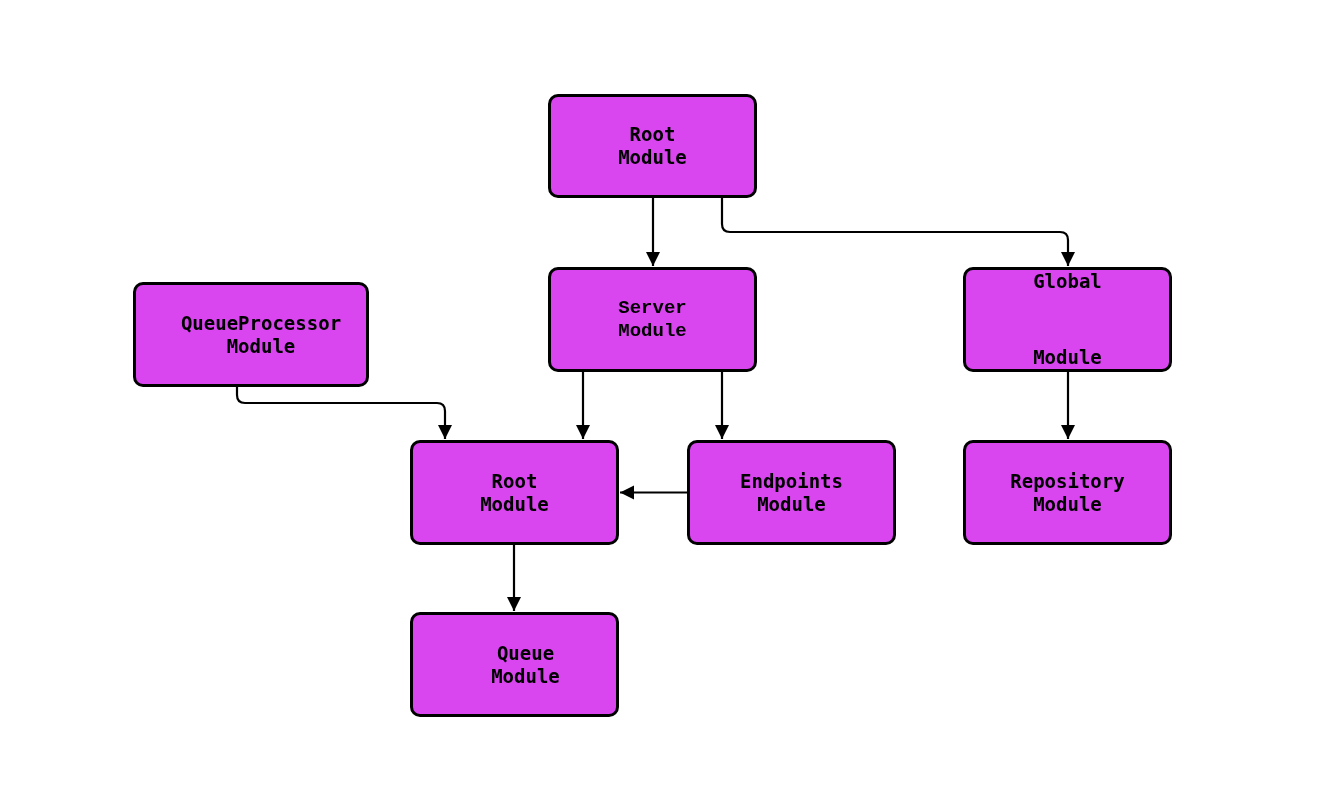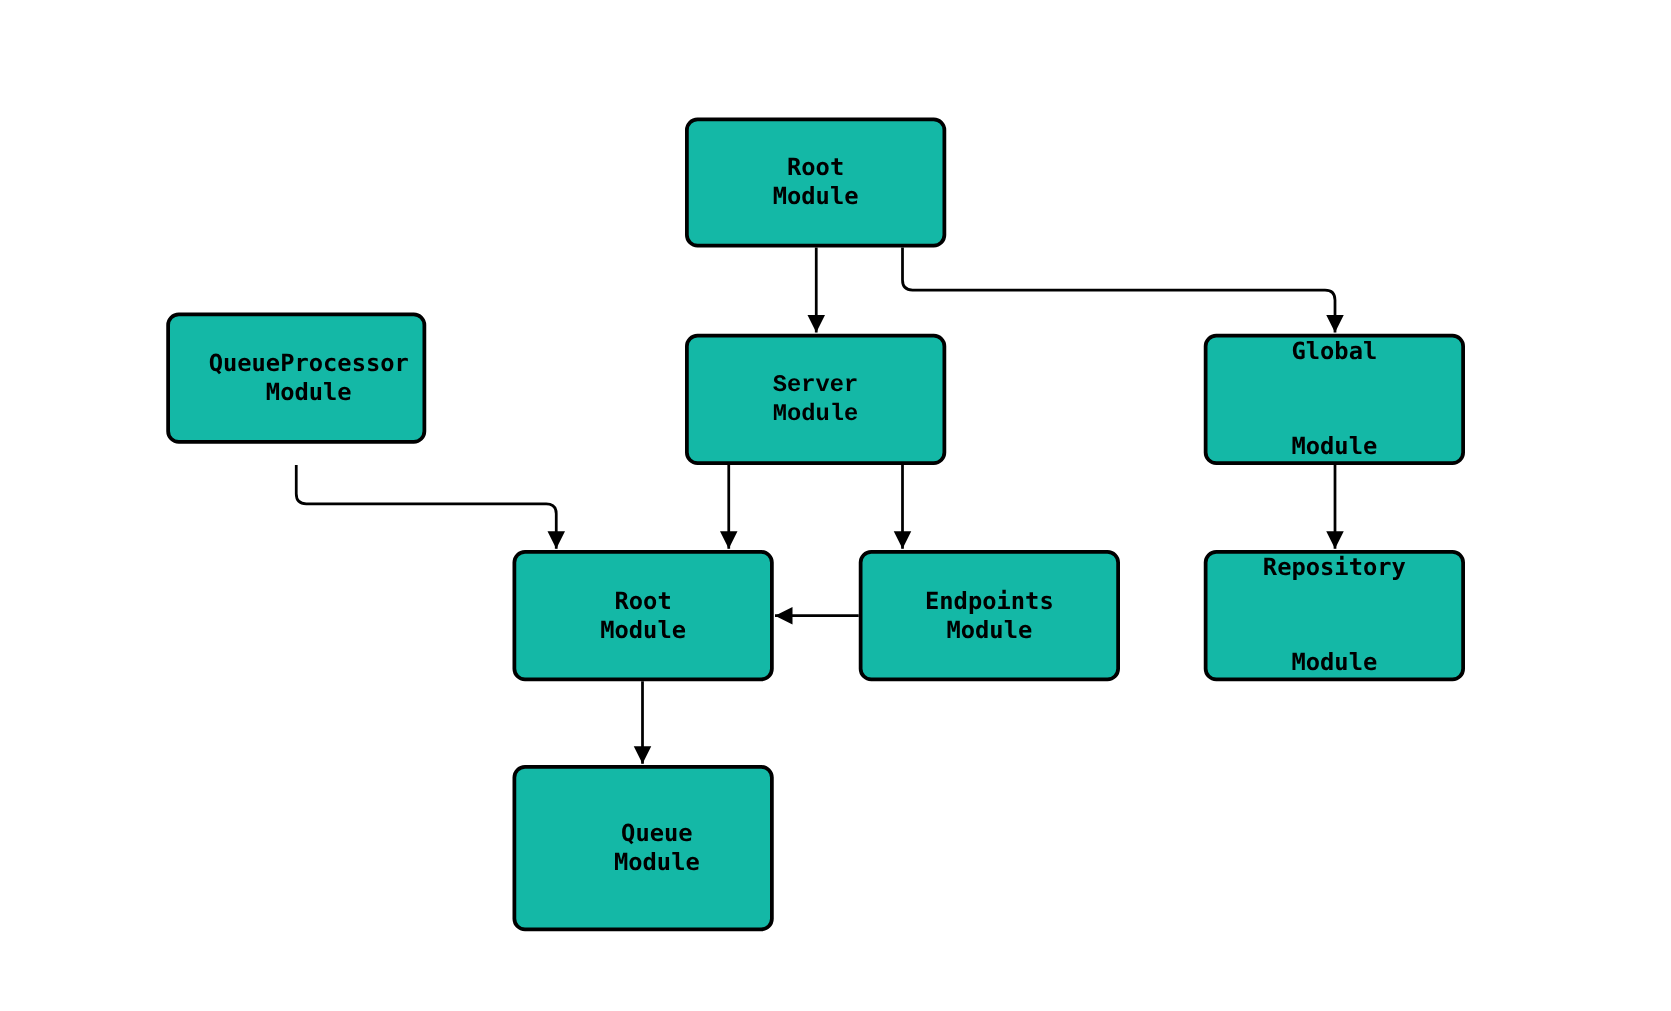--- a/index.html
+++ b/index.html
@@ -18,21 +18,21 @@
   .edges {
     position: absolute;
     left: 0;
     top: 0;
     width: 1337px;
     height: 809px;
   }
   .node {
     position: absolute;
     box-sizing: border-box;
-    background: #14b8a6;
+    background: #d946ef;
     border: 3px solid #000000;
     border-radius: 10px;
     display: flex;
     flex-direction: column;
     align-items: center;
     justify-content: center;
     text-align: center;
     font-weight: bold;
     font-size: 19px;
     line-height: 23px;
@@ -61,21 +61,21 @@
       <path d="M1068,372 L1068,439" marker-end="url(#arrow)"></path>
       <path d="M514,545 L514,611" marker-end="url(#arrow)"></path>
     </g>
   </svg>
 
   <div class="node" style="left:548px; top:94px; width:209px; height:104px;">
     <span>Root</span>
     <span>Module</span>
   </div>
 
-  <div class="node" style="left:133px; top:250px; width:208px; height:105px;padding-left:20px;">
+  <div class="node" style="left:133px; top:282px; width:236px; height:105px;padding-left:20px;">
     <span>QueueProcessor</span>
     <span>Module</span>
   </div>
 
   <div class="node" style="left:548px; top:267px; width:209px; height:105px;font-family:Liberation Mono, monospace;">
     <span>Server</span>
     <span>Module</span>
   </div>
 
   <div class="node" style="left:963px; top:267px; width:209px; height:105px;justify-content:space-between;">
@@ -86,23 +86,23 @@
   <div class="node" style="left:410px; top:440px; width:209px; height:105px;">
     <span>Root</span>
     <span>Module</span>
   </div>
 
   <div class="node" style="left:687px; top:440px; width:209px; height:105px;align-items:center;">
     <span>Endpoints</span>
     <span>Module</span>
   </div>
 
-  <div class="node" style="left:963px; top:440px; width:209px; height:105px;justify-content:space-between;">
+  <div class="node" style="left:963px; top:440px; width:209px; height:105px;">
     <span>Repository</span>
     <span>Module</span>
   </div>
 
-  <div class="node" style="left:410px; top:612px; width:209px; height:133px;padding-left:22px;">
+  <div class="node" style="left:410px; top:612px; width:209px; height:105px;padding-left:22px;">
     <span>Queue</span>
     <span>Module</span>
   </div>
 
 </div>
 
 </body></html>

